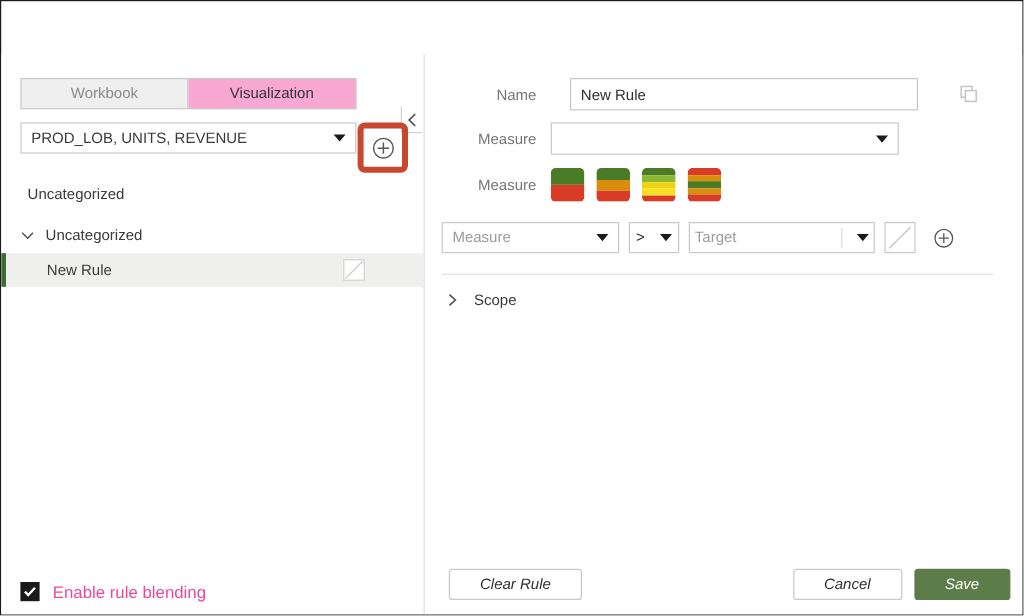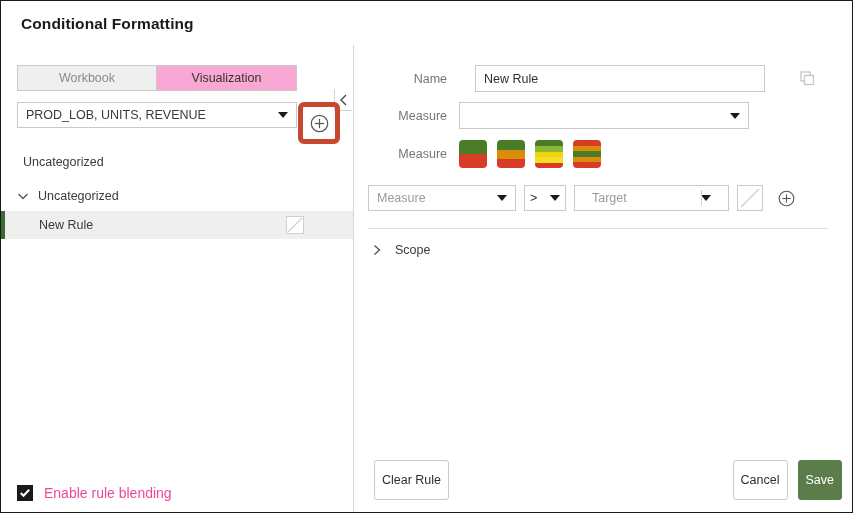--- a/index.html
+++ b/index.html
@@ -315,21 +315,21 @@
     background: #ffffff;
     cursor: pointer;
   }
   .cond-target {
     width: 155px;
     height: 26px;
     box-sizing: border-box;
     border: 1px solid #c9c9c9;
     display: flex;
     align-items: center;
-    padding: 0 17px;
+    padding: 0 4px;
     font-size: 12.5px;
     color: #9b9b9b;
     background: #ffffff;
     cursor: text;
     position: relative;
   }
   .cond-target .divider {
     position: absolute;
     right: 26px;
     top: 4px;
@@ -372,47 +372,47 @@
     display: flex;
     align-items: center;
     gap: 12px;
     font-size: 12.5px;
     color: #3a3a3a;
     cursor: pointer;
   }
 
   
   .btn {
-    height: 40px;
+    height: 26px;
     box-sizing: border-box;
     border: 1px solid #c9c9c9;
     border-radius: 3px;
     background: #ffffff;
     display: flex;
     align-items: center;
     justify-content: center;
     font-size: 12.5px;
     color: #2f2f2f;
-    padding: 0 7px;
-    cursor: pointer;
+    padding: 0 25px;
+    cursor: pointer;
+    font-style: italic;
   }
   .btn.primary {
     background: #5c7c4a;
     border-color: #5c7c4a;
     color: #ffffff;
   }
   .footer-left { position: absolute; left: 20px; bottom: 12px; }
   .footer-right { position: absolute; right: 10px; bottom: 12px; display: flex; gap: 10px; }
 </style>
 </head>
 <body>
 
 <div id="app">
 
-  <div class="page-title">Conditional Formatting</div>
 
   <div class="left-panel">
 
     <div class="tabs-row">
       <div class="tab">
         <span>Workbook</span>
       </div>
       <div class="tab active">
         <span>Visualization</span>
       </div>

